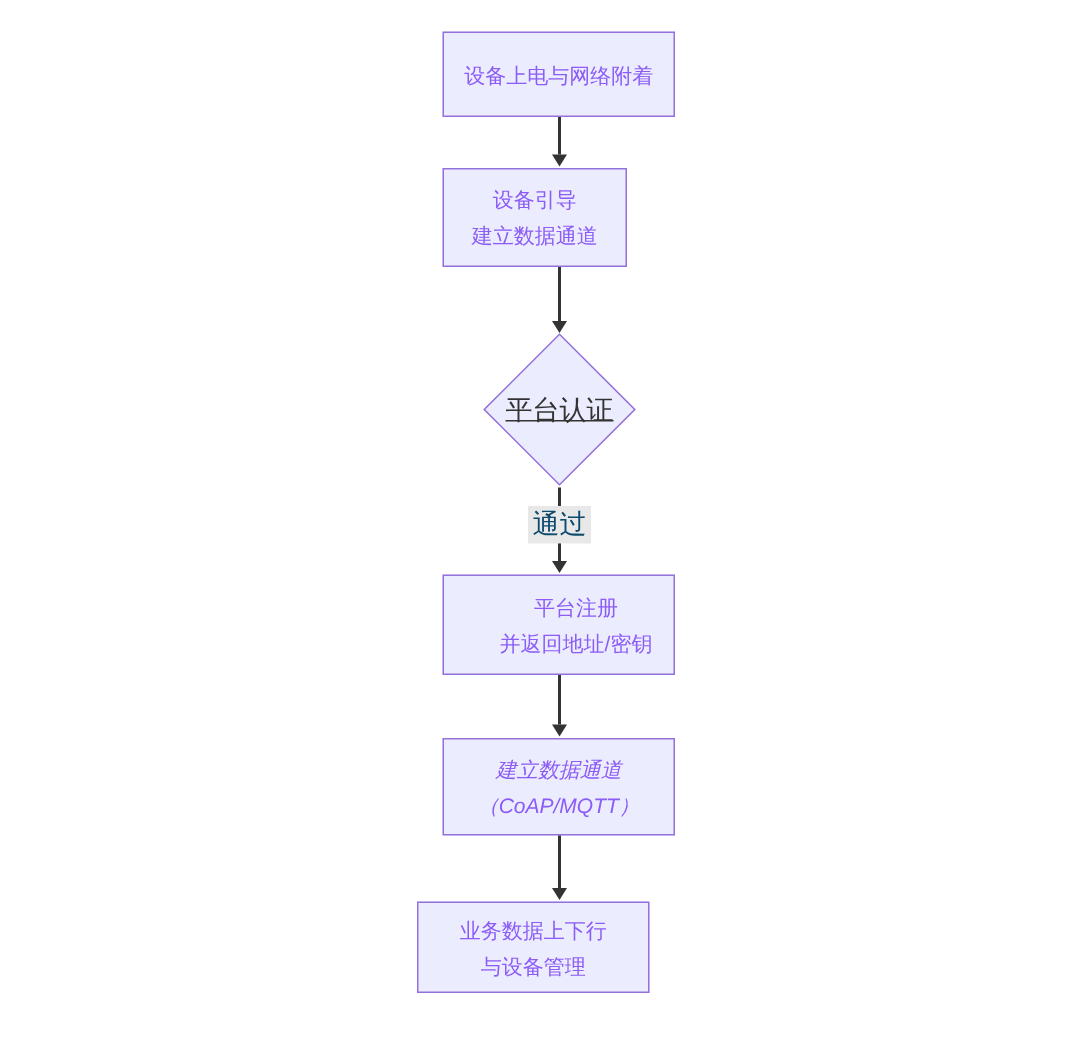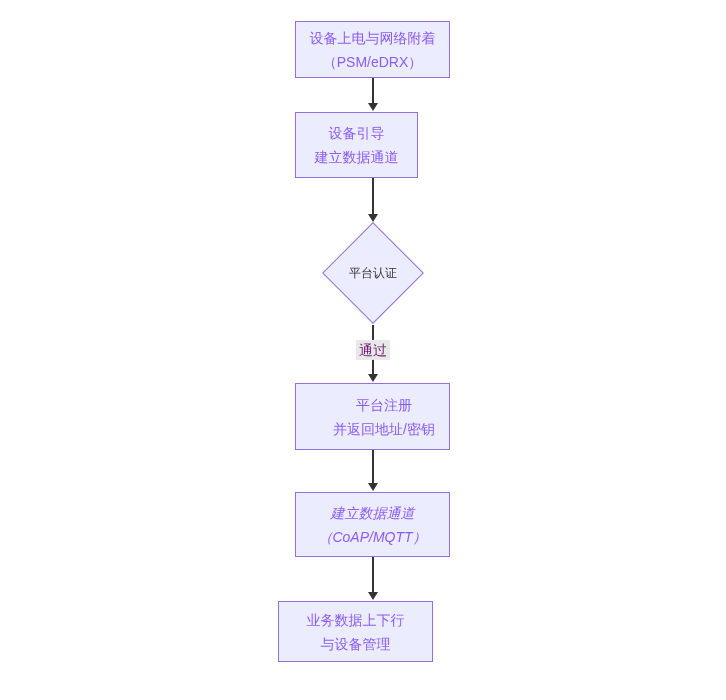--- a/index.html
+++ b/index.html
@@ -35,23 +35,24 @@
     box-sizing: border-box;
     width: 72px;
     height: 72px;
     background: #ECECFF;
     border: 1.5px solid #9370DB;
     transform: rotate(45deg);
   }
   .diamond-label {
     position: absolute;
     color: #333333;
-    font-size: 12px;
+    font-size: 18px;
     white-space: nowrap;
     transform: translate(-50%, -50%);
+    text-decoration: underline;
   }
   .arrow {
     position: absolute;
     width: 10px;
     display: flex;
     flex-direction: column;
     align-items: center;
   }
   .arrow .shaft {
     width: 1.5px;
@@ -62,36 +63,35 @@
     width: 0;
     height: 0;
     border-left: 5px solid transparent;
     border-right: 5px solid transparent;
     border-top: 8px solid #333333;
   }
   .edge-label {
     position: absolute;
     transform: translate(-50%, -50%);
     background: #e8e8e8;
-    color: #701a75;
-    font-size: 14px;
+    color: #0c4a6e;
+    font-size: 18px;
     line-height: 1.3;
     padding: 1px 3px;
     white-space: nowrap;
     text-align: right;
   }
 </style>
 </head>
 <body>
 
 <div class="canvas">
 
   <div class="node" style="left:295px; top:21px; width:155px; height:57px;">
     <span>设备上电与网络附着</span>
-    <span>（PSM/eDRX）</span>
   </div>
 
   <div class="arrow" style="left:368px; top:78px; height:33px;">
     <div class="shaft"></div>
     <div class="head"></div>
   </div>
 
   <div class="node" style="left:295px; top:112px; width:123px; height:66px;">
     <span>设备引导</span>
     <span>建立数据通道</span>

